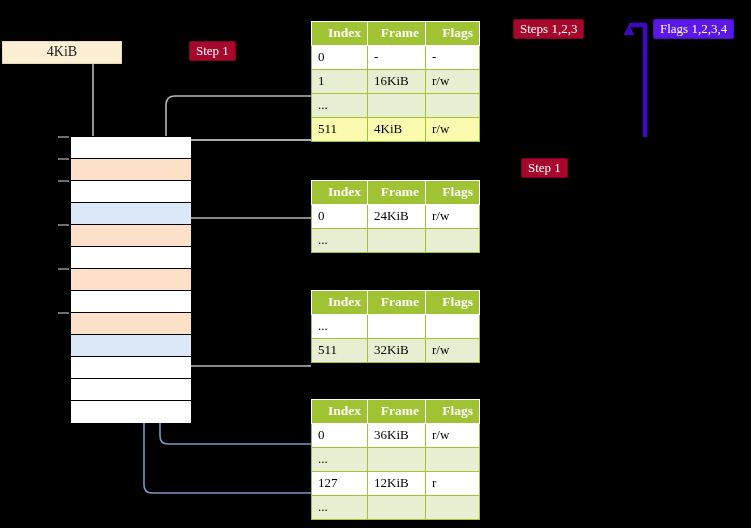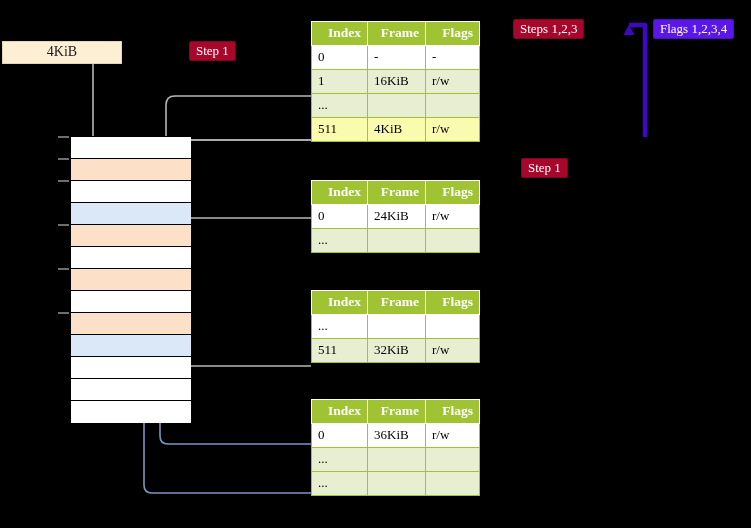--- a/index.html
+++ b/index.html
@@ -324,20 +324,25 @@
       <tr class="row-odd">
         <td>0</td>
         <td>36KiB</td>
         <td>r/w</td>
       </tr>
       <tr class="row-even">
         <td>...</td>
         <td></td>
         <td></td>
       </tr>
+      <tr class="row-odd">
+        <td>127</td>
+        <td>12KiB</td>
+        <td>r</td>
+      </tr>
       <tr class="row-even">
         <td>...</td>
         <td></td>
         <td></td>
       </tr>
     </tbody>
   </table>
 
 <div class="tick" style="top: 136px;"></div>
     <div class="tick" style="top: 158px;"></div>

